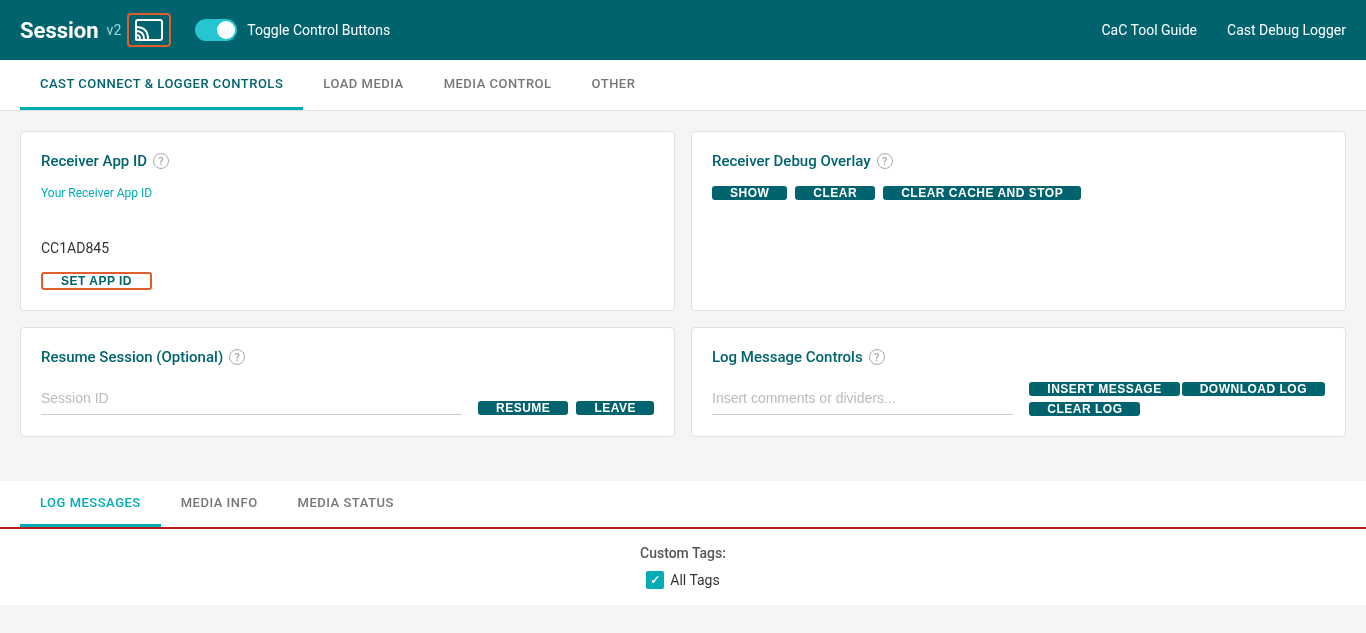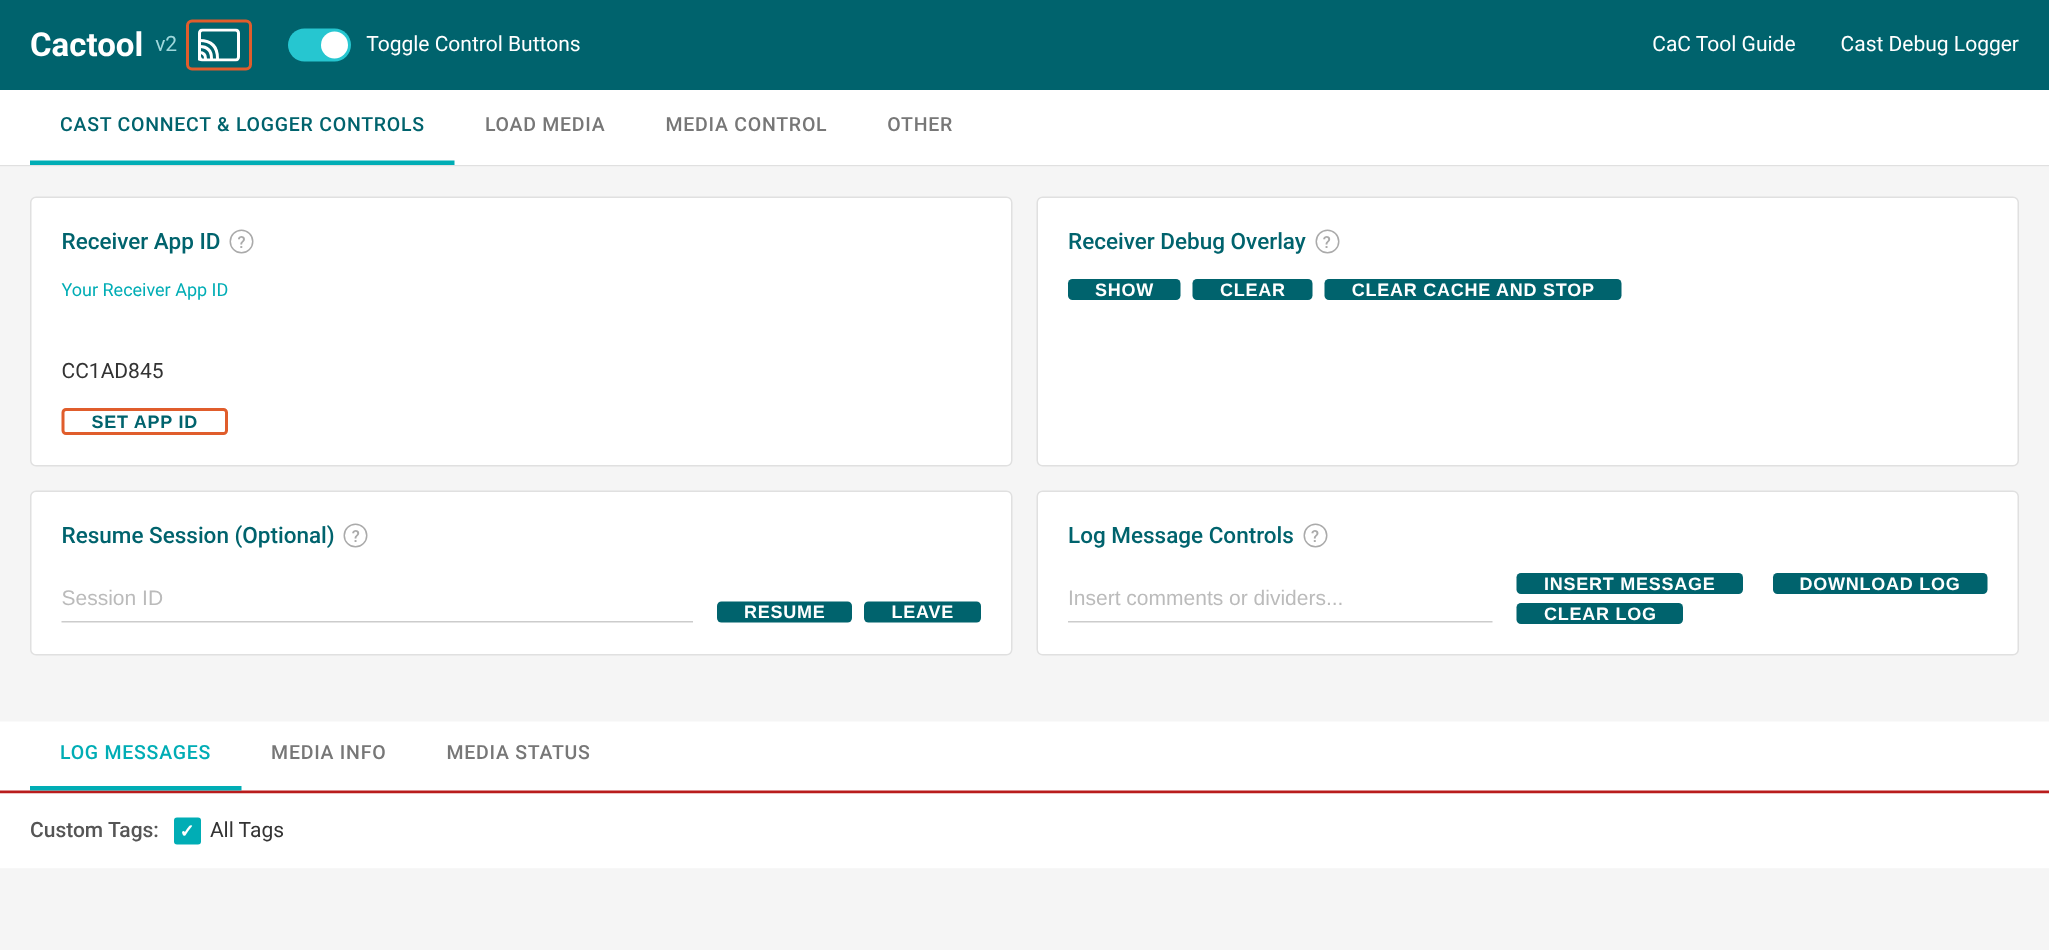--- a/index.html
+++ b/index.html
@@ -220,21 +220,21 @@
       flex: 1;
     }
     .log-buttons-area {
       display: flex;
       flex-direction: column;
       gap: 6px;
       align-items: flex-start;
     }
     .log-buttons-row {
       display: flex;
-      gap: 20px;
+      gap: 2px;
     }
 
     
     .bottom-tabs {
       background: white;
       display: flex;
       border-bottom: 2px solid #b91c1c;
       padding: 0 20px;
       margin-top: 8px;
     }
@@ -253,20 +253,21 @@
       border-bottom: 3px solid #00adb5;
     }
 
     
     .custom-tags-area {
       background: white;
       padding: 16px 20px;
       display: flex;
       align-items: center;
       gap: 10px;
+      flex-direction: column;
     }
     .custom-tags-label {
       font-size: 14px;
       color: #555;
       font-weight: 500;
     }
     .checkbox-container {
       display: flex;
       align-items: center;
       gap: 6px;
@@ -290,21 +291,21 @@
     .all-tags-label {
       font-size: 14px;
       color: #333;
     }
   </style>
 </head>
 <body>
 
 <header class="header">
   <div class="header-logo">
-    <span class="header-logo-text">Cactool</span>
+    <span class="header-logo-text">Session</span>
     <span class="header-logo-v2">v2</span>
     <div class="cast-icon-box">
       <svg class="cast-icon-svg" viewBox="0 0 28 22" fill="none" xmlns="http://www.w3.org/2000/svg">
         <rect x="1" y="1" width="26" height="20" rx="2" stroke="white" stroke-width="2" fill="none"></rect>
         <path d="M1 16 Q5 16 5 20" stroke="white" stroke-width="2" fill="none" stroke-linecap="round"></path>
         <path d="M1 12 Q9 12 9 20" stroke="white" stroke-width="2" fill="none" stroke-linecap="round"></path>
         <path d="M1 8 Q13 8 13 20" stroke="white" stroke-width="2" fill="none" stroke-linecap="round"></path>
         <circle cx="1" cy="20" r="1.5" fill="white"></circle>
       </svg>
     </div>

